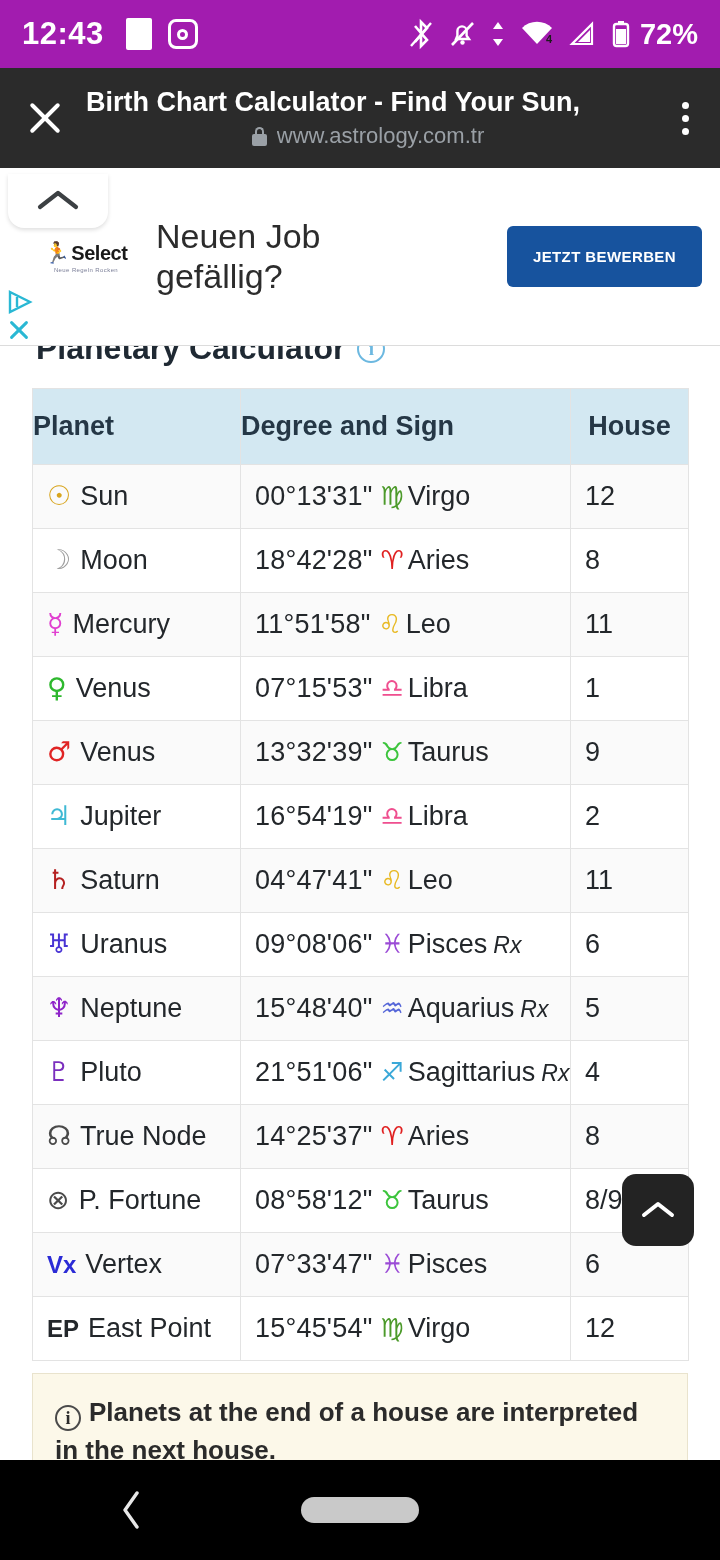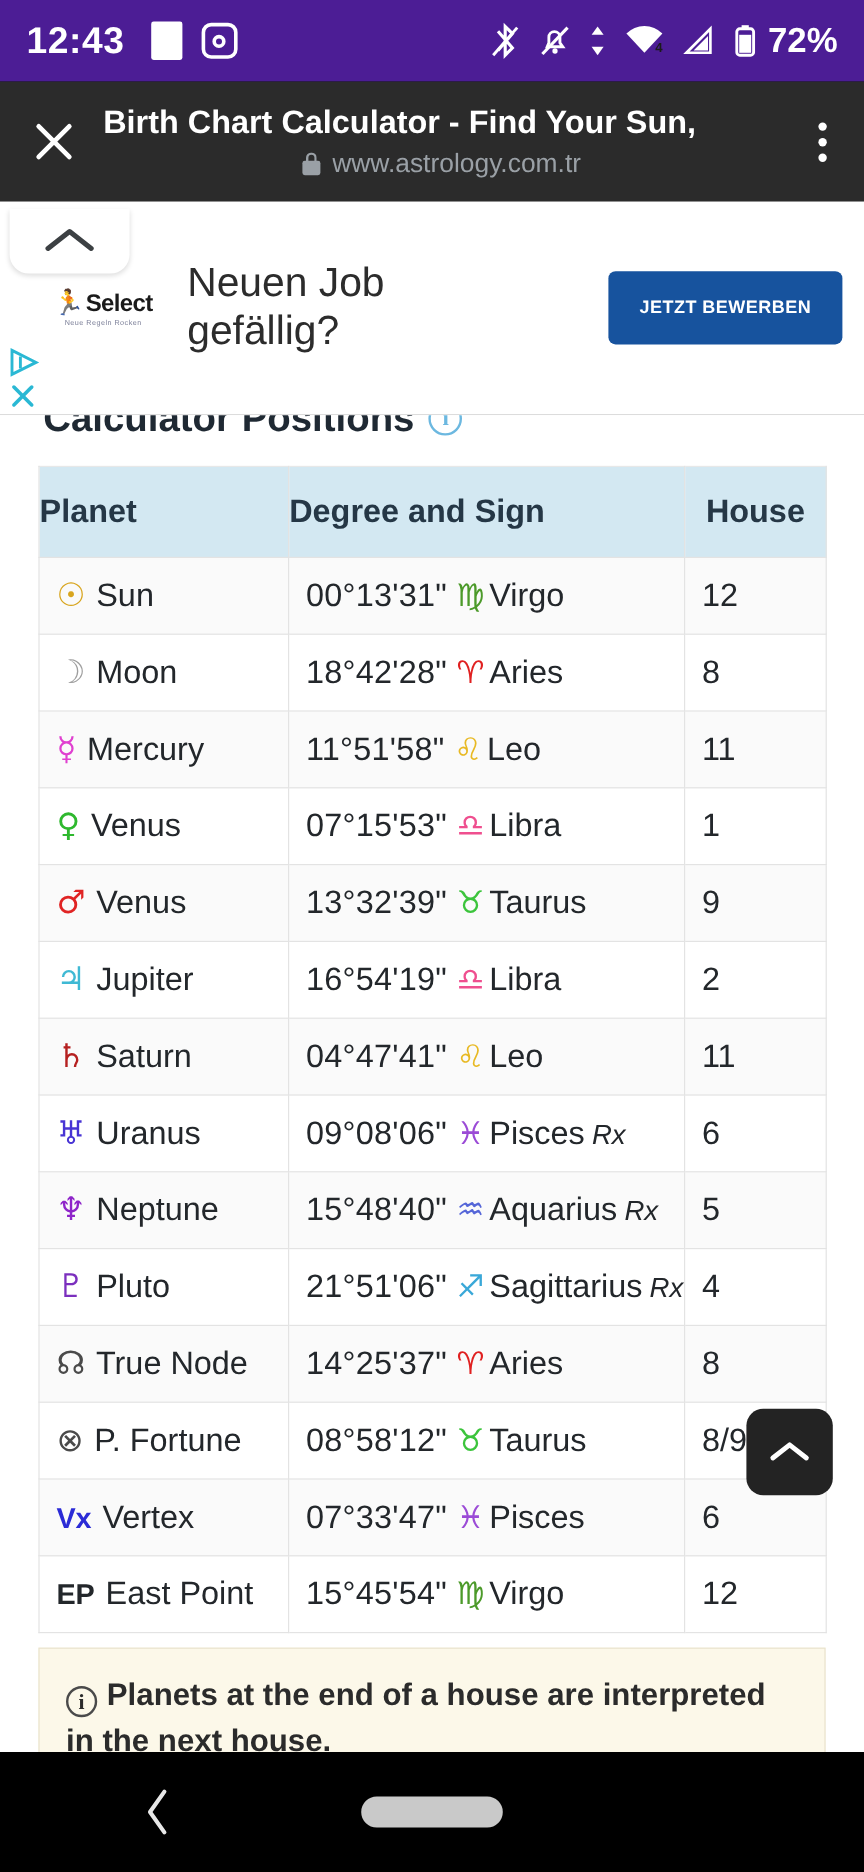--- a/index.html
+++ b/index.html
@@ -6,21 +6,21 @@
   html, body {
     width: 720px; height: 1560px;
     background: #000;
     font-family: "Liberation Sans", sans-serif;
     overflow: hidden;
   }
   #screen { position: relative; width: 720px; height: 1560px; background:#000; }
 
   
   .statusbar {
-    height: 68px; background: #4c1d95; color: #fff;
+    height: 68px; background: #a21caf; color: #fff;
     display: flex; align-items: center; padding: 0 22px;
   }
   .sb-time { font-size: 31px; font-weight: 700; letter-spacing: .5px; }
   .sb-left-icons { display:flex; align-items:center; gap:16px; margin-left: 22px; }
   .sb-sq { width: 26px; height: 32px; background:#fff; border-radius:2px; }
   .sb-cam {
     width: 30px; height: 30px; border: 3px solid #fff; border-radius: 8px;
     display:flex; align-items:center; justify-content:center;
   }
   .sb-cam i { display:block; width:11px; height:11px; border:3px solid #fff; border-radius:50%; }
@@ -245,21 +245,21 @@
 
       <div class="ad-copy">
         <div class="ad-head">Neuen Job gefällig?</div>
       </div>
 
       <button class="ad-btn">JETZT BEWERBEN</button>
     </div>
 
     <div class="section-head">
       <div class="section-title">
-        <span>Calculator Positions</span>
+        <span>Planetary Calculator</span>
         <span class="info-circle">i</span>
       </div>
     </div>
     <div class="collapse-btn">
       <svg width="46" height="28" viewBox="0 0 46 28">
         <path d="M5 20 L23 6 L41 20" fill="none" stroke="#3c4043" stroke-width="4.2" stroke-linecap="round" stroke-linejoin="round"></path>
       </svg>
     </div>
 
     <div class="table-wrap">

